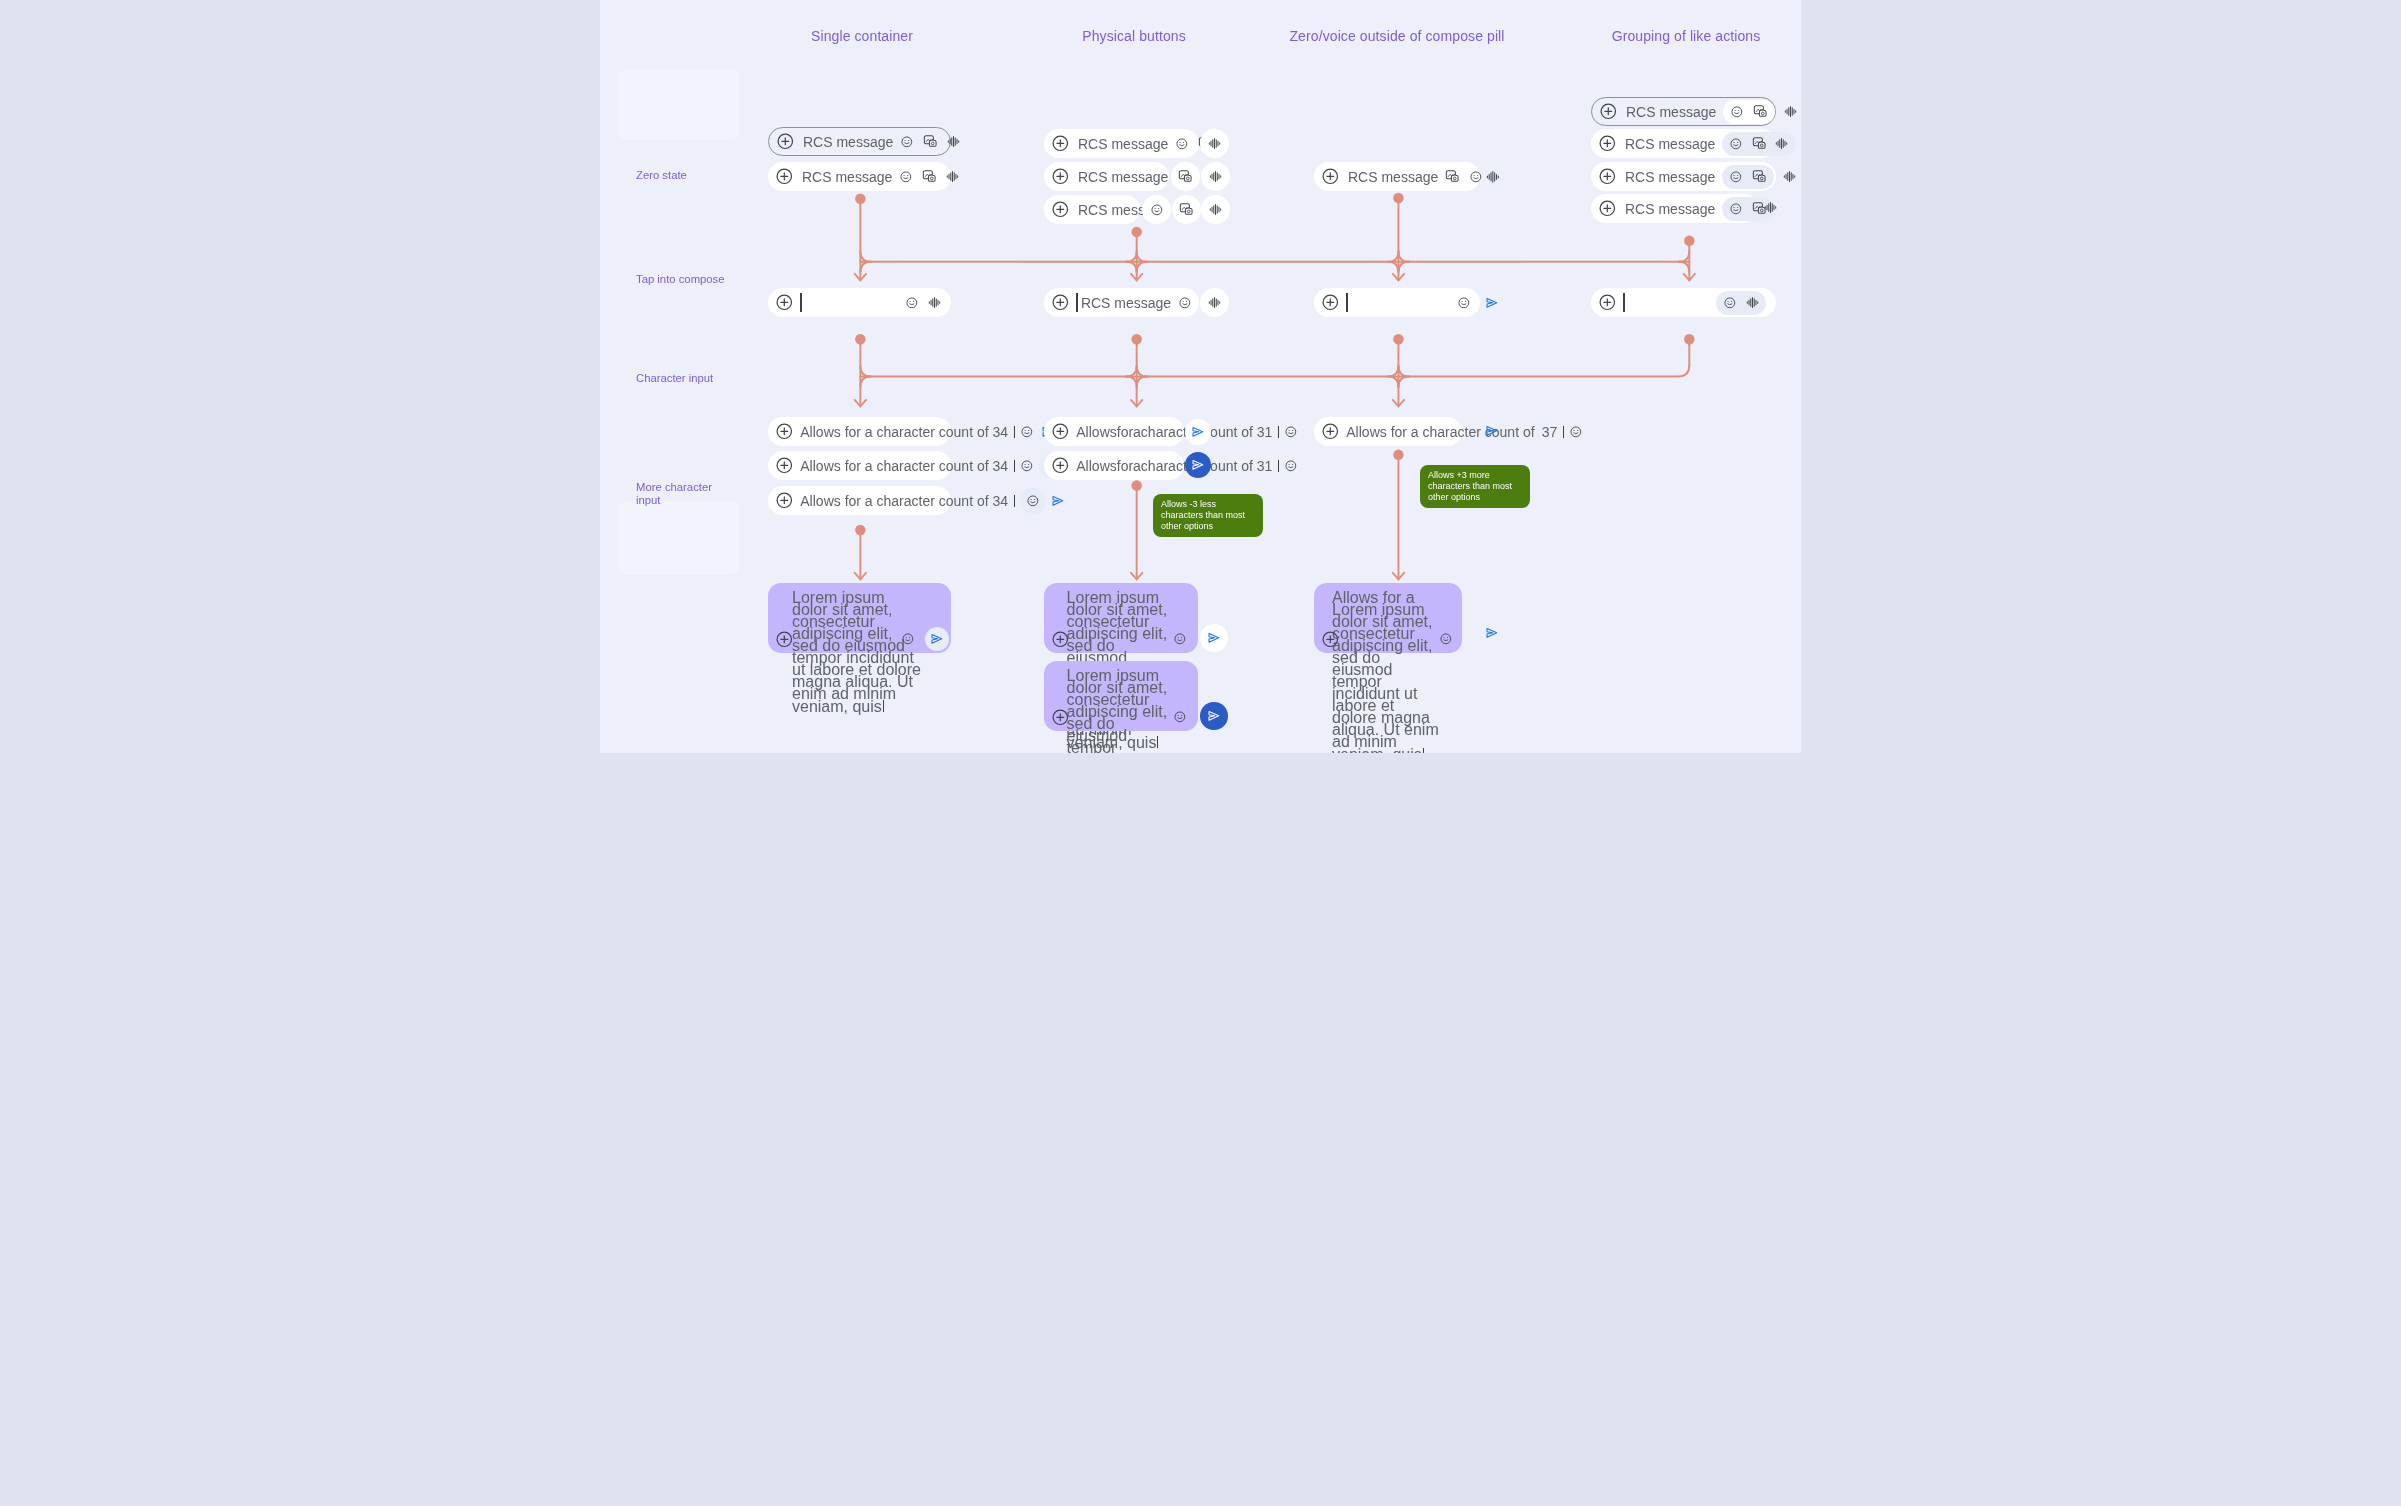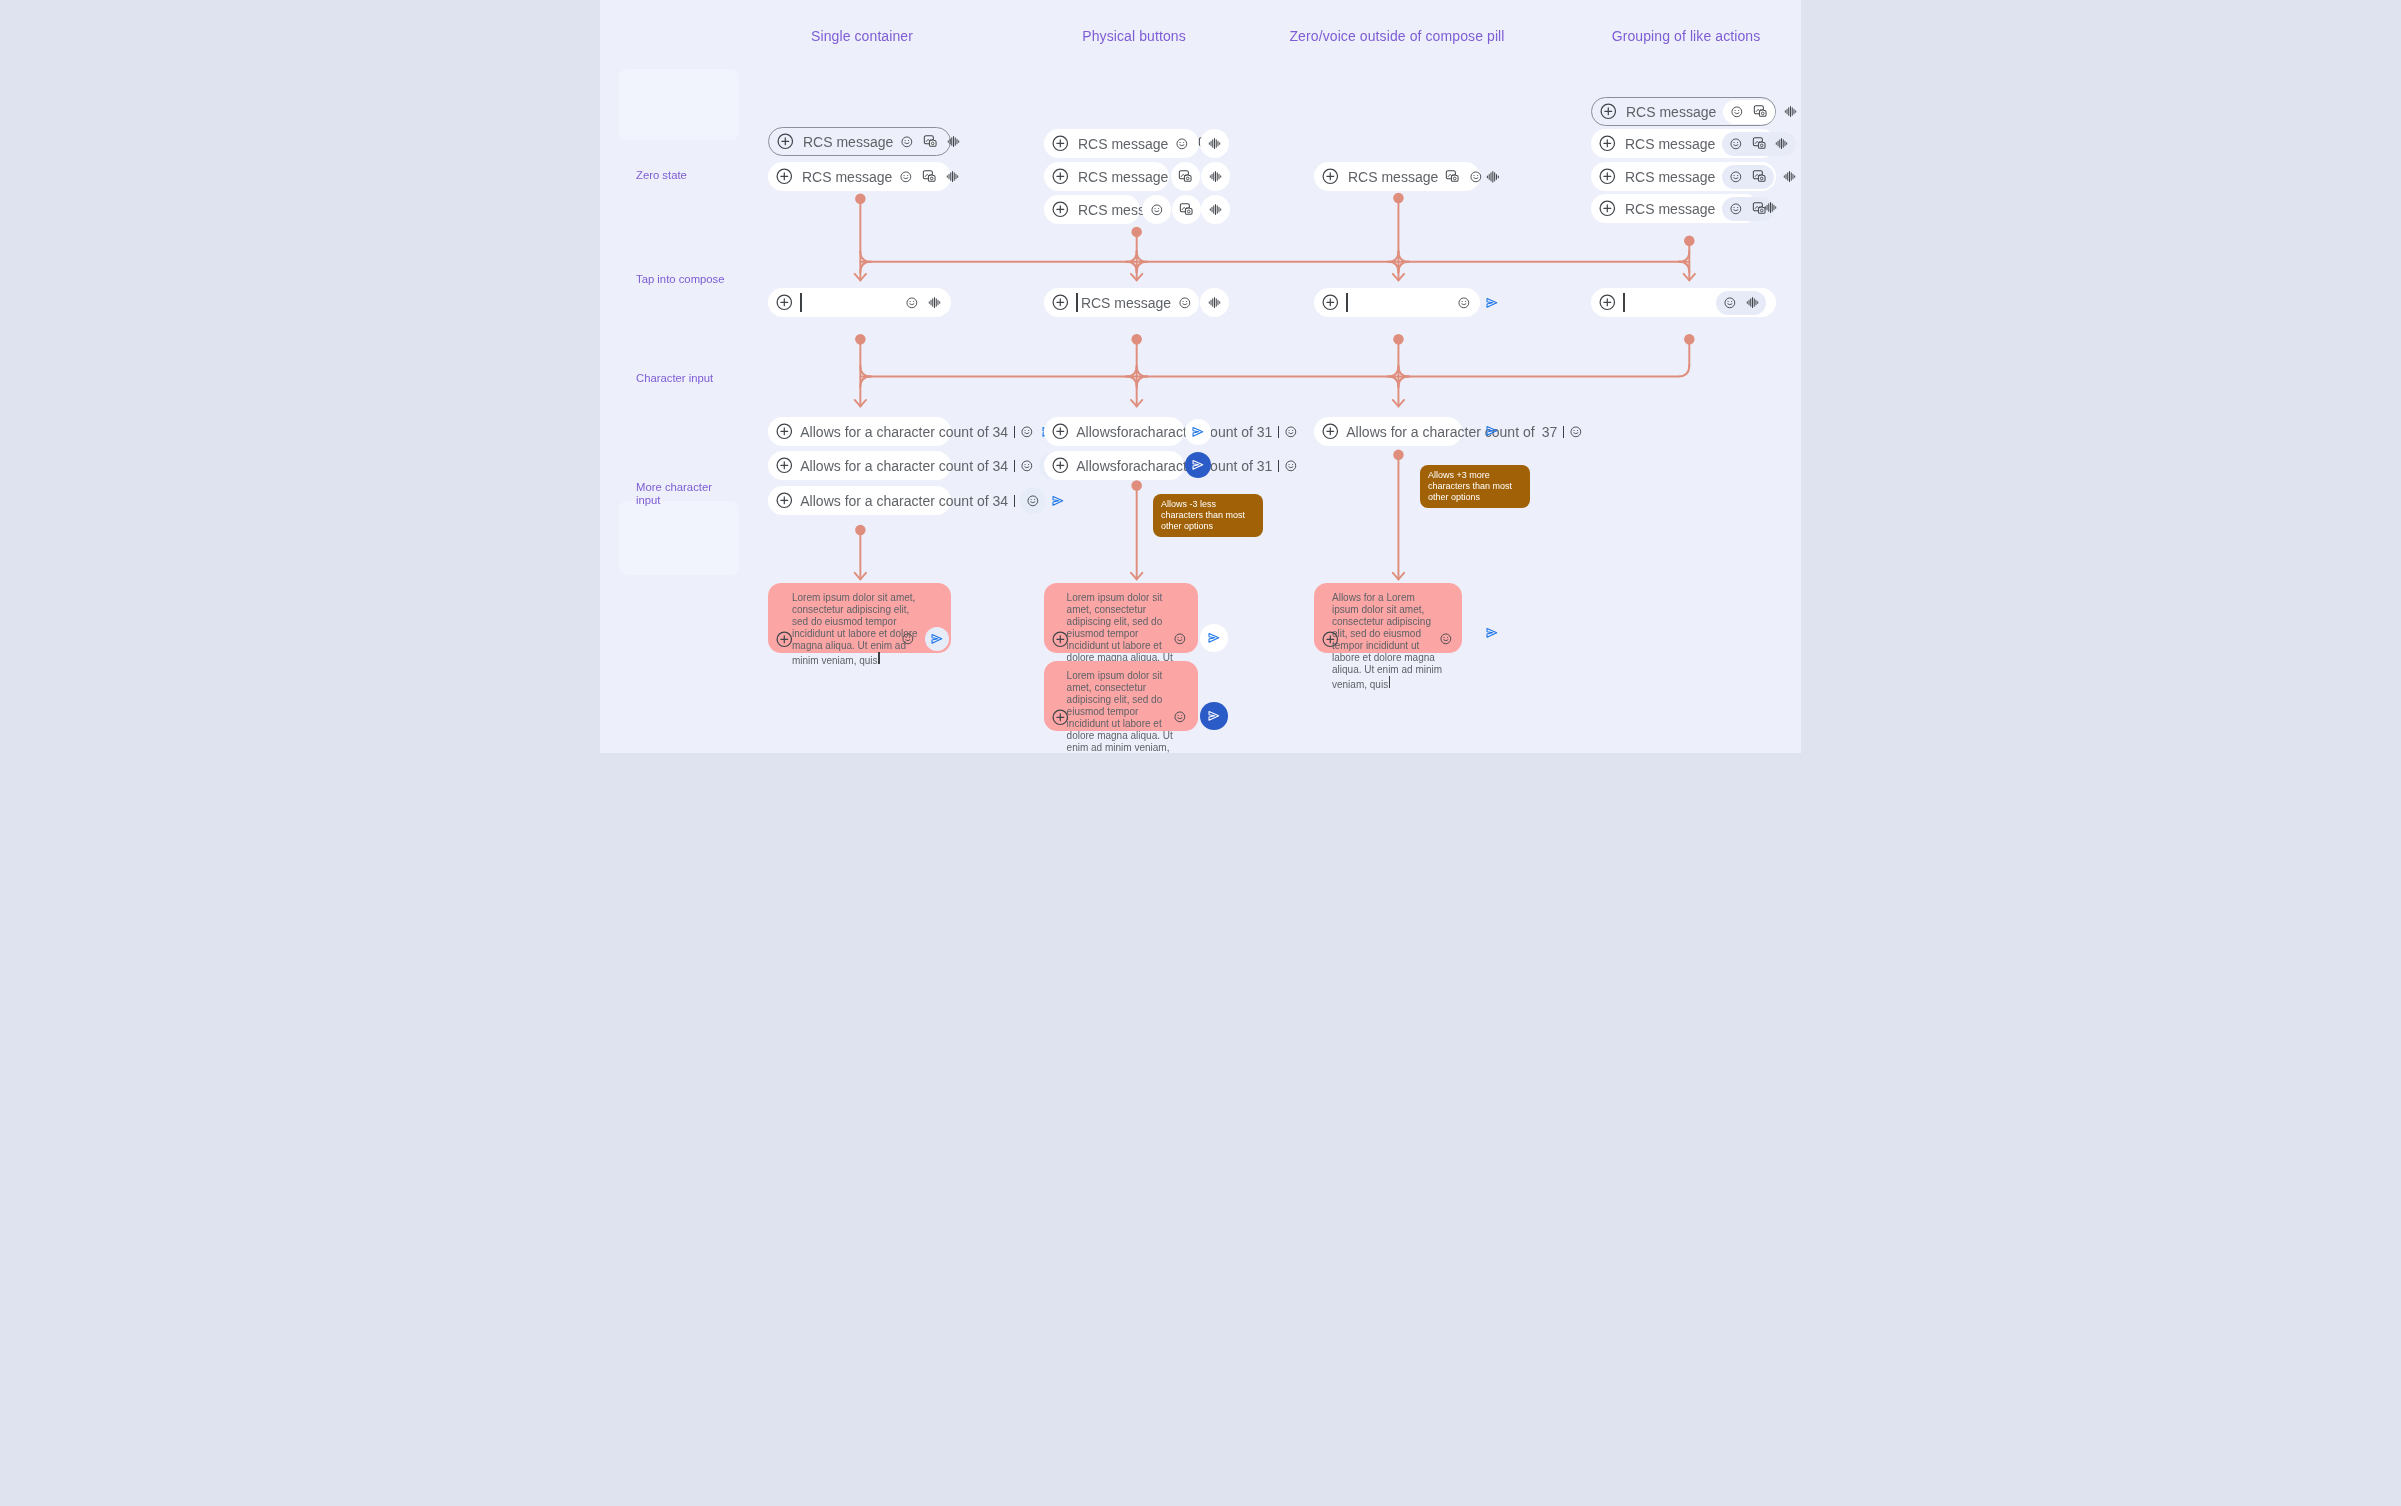--- a/index.html
+++ b/index.html
@@ -49,32 +49,32 @@
   .mini-circle{
     width:26px;height:26px;border-radius:50%;background:#e7ecf9;
     display:flex;align-items:center;justify-content:center;flex:0 0 auto;
   }
   .mini-circle .ic{--icfill:#e7ecf9;}
   .mini-circle--edge{margin-right:-6.5px;}
   .bare-ic{position:absolute;z-index:2;width:13.7px;height:13.7px;}
   .cursor{display:inline-block;width:1.2px;height:18.6px;background:#3c4043;flex:0 0 auto;}
   .cursor--sm{height:12px;margin-left:0.8px;}
   .card{
-    position:absolute;z-index:2;background:#fca5a5;border-radius:13px;box-sizing:border-box;
-    font-size:10px;line-height:12px;color:#5f6368;
+    position:absolute;z-index:2;background:#c4b5fd;border-radius:13px;box-sizing:border-box;
+    font-size:16px;line-height:12px;color:#5f6368;
   }
   .card .txt{display:inline;}
   .card .plus-anchor{position:absolute;left:7.3px;bottom:4.8px;}
   .card .emoji-anchor{position:absolute;right:36px;bottom:7.3px;}
   .card .send-circ{
     position:absolute;right:2.4px;bottom:2.4px;width:24px;height:24px;border-radius:50%;
     background:#e7ecf9;display:flex;align-items:center;justify-content:center;
   }
   .callout{
-    position:absolute;z-index:3;background:#a16207;color:#fff;border-radius:8px;
+    position:absolute;z-index:3;background:#4d7c0f;color:#fff;border-radius:8px;
     font-size:9px;line-height:11px;padding:4.8px 8px;width:94px;
   }
 </style>
 </head>
 <body>
 
 <div class="canvas">
 
   <svg width="0" height="0" style="position:absolute" aria-hidden="true">
     <defs>

